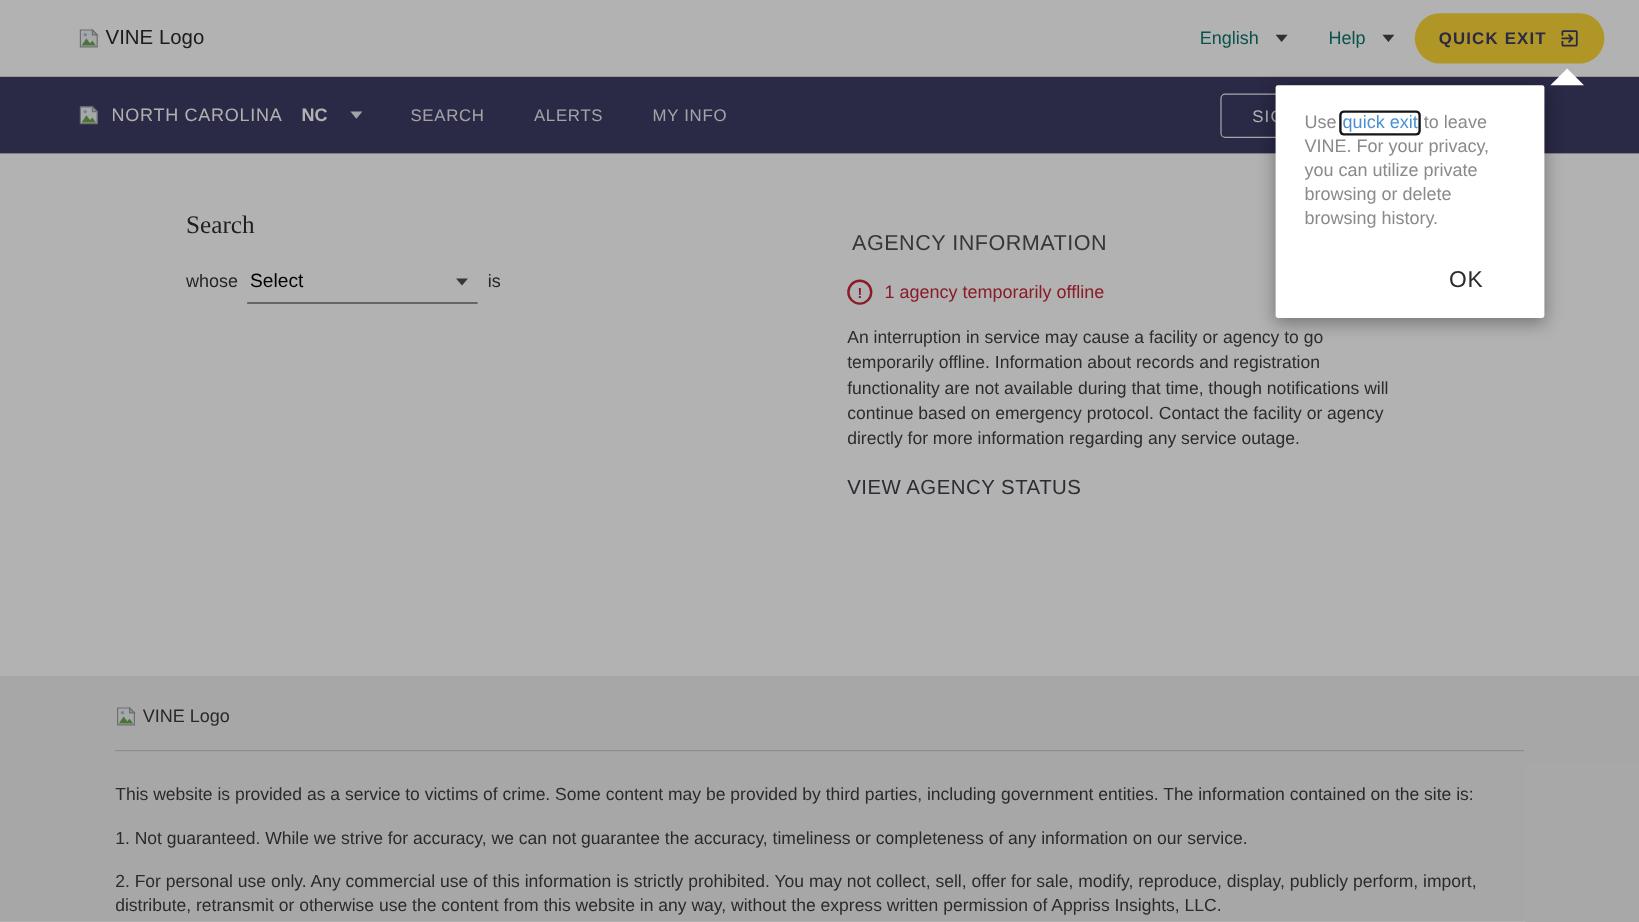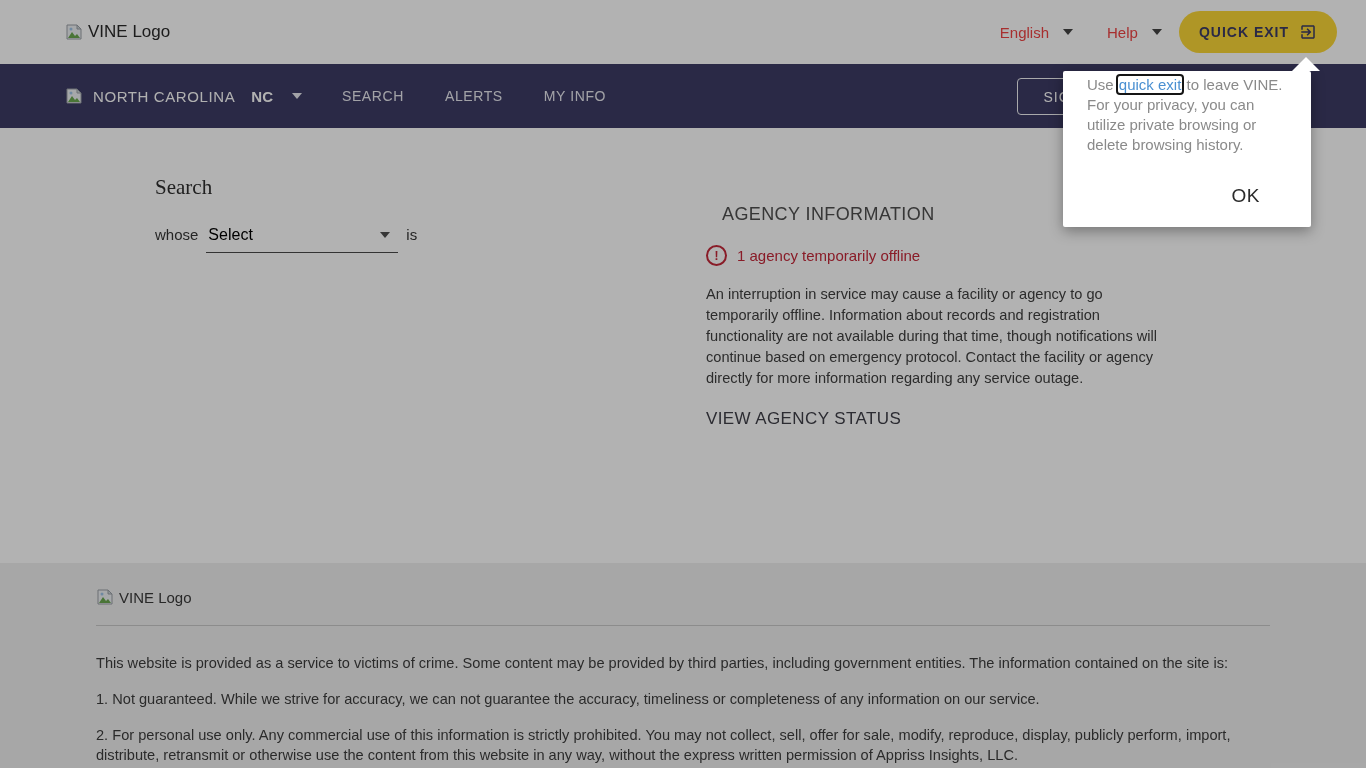--- a/index.html
+++ b/index.html
@@ -7,21 +7,21 @@
     position:relative;width:1366px;height:768px;overflow:hidden;
     background:#fff;font-family:"Liberation Sans",sans-serif;
     -webkit-font-smoothing:antialiased;
   }
   
   .header{height:64px;background:#fff;display:flex;align-items:center;
     padding:0 29px 0 65px;box-sizing:border-box;}
   .logo{display:flex;align-items:center;gap:5px;font-size:17px;color:#2a2a2a;}
   .broken-img{width:18px;height:18px;flex:0 0 auto;}
   .header-right{margin-left:auto;display:flex;align-items:center;}
-  .menu-group{display:flex;align-items:center;gap:14px;font-size:15px;color:#ef4444;cursor:pointer;}
+  .menu-group{display:flex;align-items:center;gap:14px;font-size:15px;color:#0f766e;cursor:pointer;}
   .menu-group.lang{margin-right:34px;}
   .menu-group.help{margin-right:17px;}
   .caret{width:0;height:0;border-left:5px solid transparent;border-right:5px solid transparent;
     border-top:6px solid #444;}
   .quick-exit{height:42px;padding:0 20px;border-radius:21px;background:#fbd737;border:none;
     display:flex;align-items:center;gap:10px;font-family:inherit;
     font-size:14px;font-weight:700;letter-spacing:1px;color:#3d3c65;cursor:pointer;}
   .quick-exit svg{display:block;}
   
   .nav{height:64px;background:#3d3c65;display:flex;align-items:center;
@@ -44,38 +44,38 @@
   .form-row{display:flex;align-items:baseline;margin-bottom:38px;}
   .form-label{font-size:15px;color:#363636;margin-right:8px;white-space:nowrap;}
   .select{width:190px;border-bottom:1px solid#4a4a4a;padding:0 0 8px 2px;
     display:flex;align-items:center;font-size:16px;color:#333;cursor:pointer;}
   .select .value{flex:1;}
   .select .placeholder{color:#000000;}
   .select-arrow{width:0;height:0;border-left:5px solid transparent;border-right:5px solid transparent;
     border-top:6px solid #4f4f4f;margin-right:8px;}
   .suffix{font-size:15px;color:#363636;margin-left:8px;}
   .agency-col{position:absolute;left:706px;top:60px;width:456px;}
-  .agency-title{margin:16px;font-size:18px;font-weight:400;color:#4f4f4f;letter-spacing:.4px;}
+  .agency-title{margin:4px;font-size:18px;font-weight:400;color:#4f4f4f;letter-spacing:.4px;}
   .alert-row{display:flex;align-items:center;gap:10px;margin-top:20px;color:#c5293a;font-size:15px;}
   .alert-icon{width:17px;height:17px;border:2px solid #c5293a;border-radius:50%;flex:0 0 auto;
     display:flex;align-items:center;justify-content:center;font-size:12px;font-weight:700;}
   .agency-desc{margin:18px 0 0;font-size:14.6px;line-height:21px;color:#404040;}
   .view-status{display:inline-block;margin-top:20px;font-size:17px;color:#3f3f48;
     letter-spacing:.4px;cursor:pointer;text-decoration:none;}
   
   .footer{height:205px;background:#f0f0f0;padding:25px 96px 0;box-sizing:border-box;}
   .footer-logo{display:flex;align-items:center;gap:5px;font-size:15px;color:#3a3a3a;}
   .footer-divider{margin:19px 0 0;border:none;border-top:1px solid #c9c9c9;}
   .footer-text{margin:16px 0 0;font-size:14.6px;line-height:20px;color:#3d3d3d;max-width:1165px;}
   .footer-text.intro{margin-top:27px;}
   
   .overlay{position:absolute;inset:0;background:rgba(0,0,0,.3);z-index:50;}
-  .tooltip{position:absolute;left:1063px;top:71px;width:248px;box-sizing:border-box;
+  .tooltip{position:absolute;left:1063px;top:71px;width:224px;box-sizing:border-box;
     background:#fff;border-radius:2px;box-shadow:0 4px 14px rgba(0,0,0,.35);
-    padding:4px 24px 20px;z-index:60;}
+    padding:22px 24px 20px;z-index:60;}
   .tooltip-caret{position:absolute;top:-14px;left:229px;width:0;height:0;
     border-left:14px solid transparent;border-right:14px solid transparent;
     border-bottom:14px solid #fff;}
   .tooltip-text{font-size:15px;line-height:20px;color:#8a8a8a;}
   .tooltip-link{color:#4a90d2;text-decoration:none;box-shadow:0 0 0 2px #151515;
     border-radius:2px;padding:0 1px;}
   .tooltip-ok{margin:30px 27px 0 0;text-align:right;font-size:19px;font-weight:500;
     letter-spacing:.5px;color:#2b2b2b;cursor:pointer;}
 </style>
 </head>

